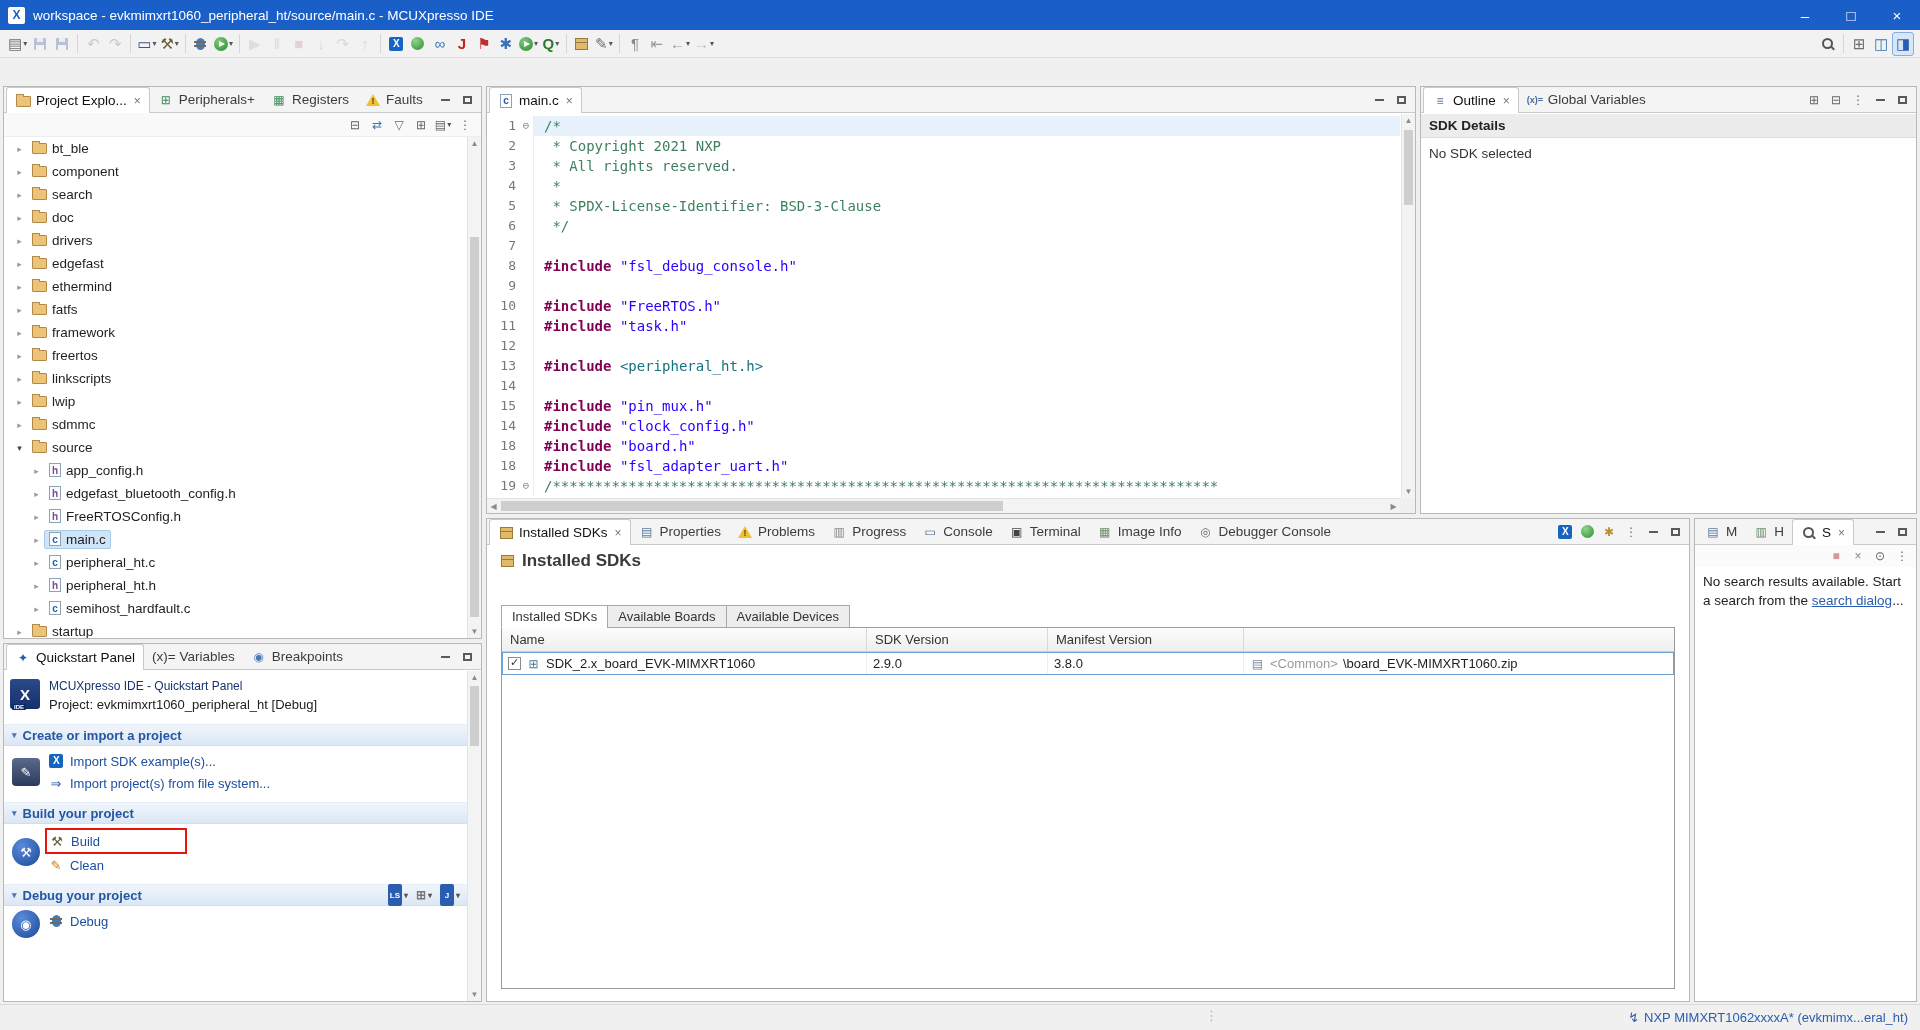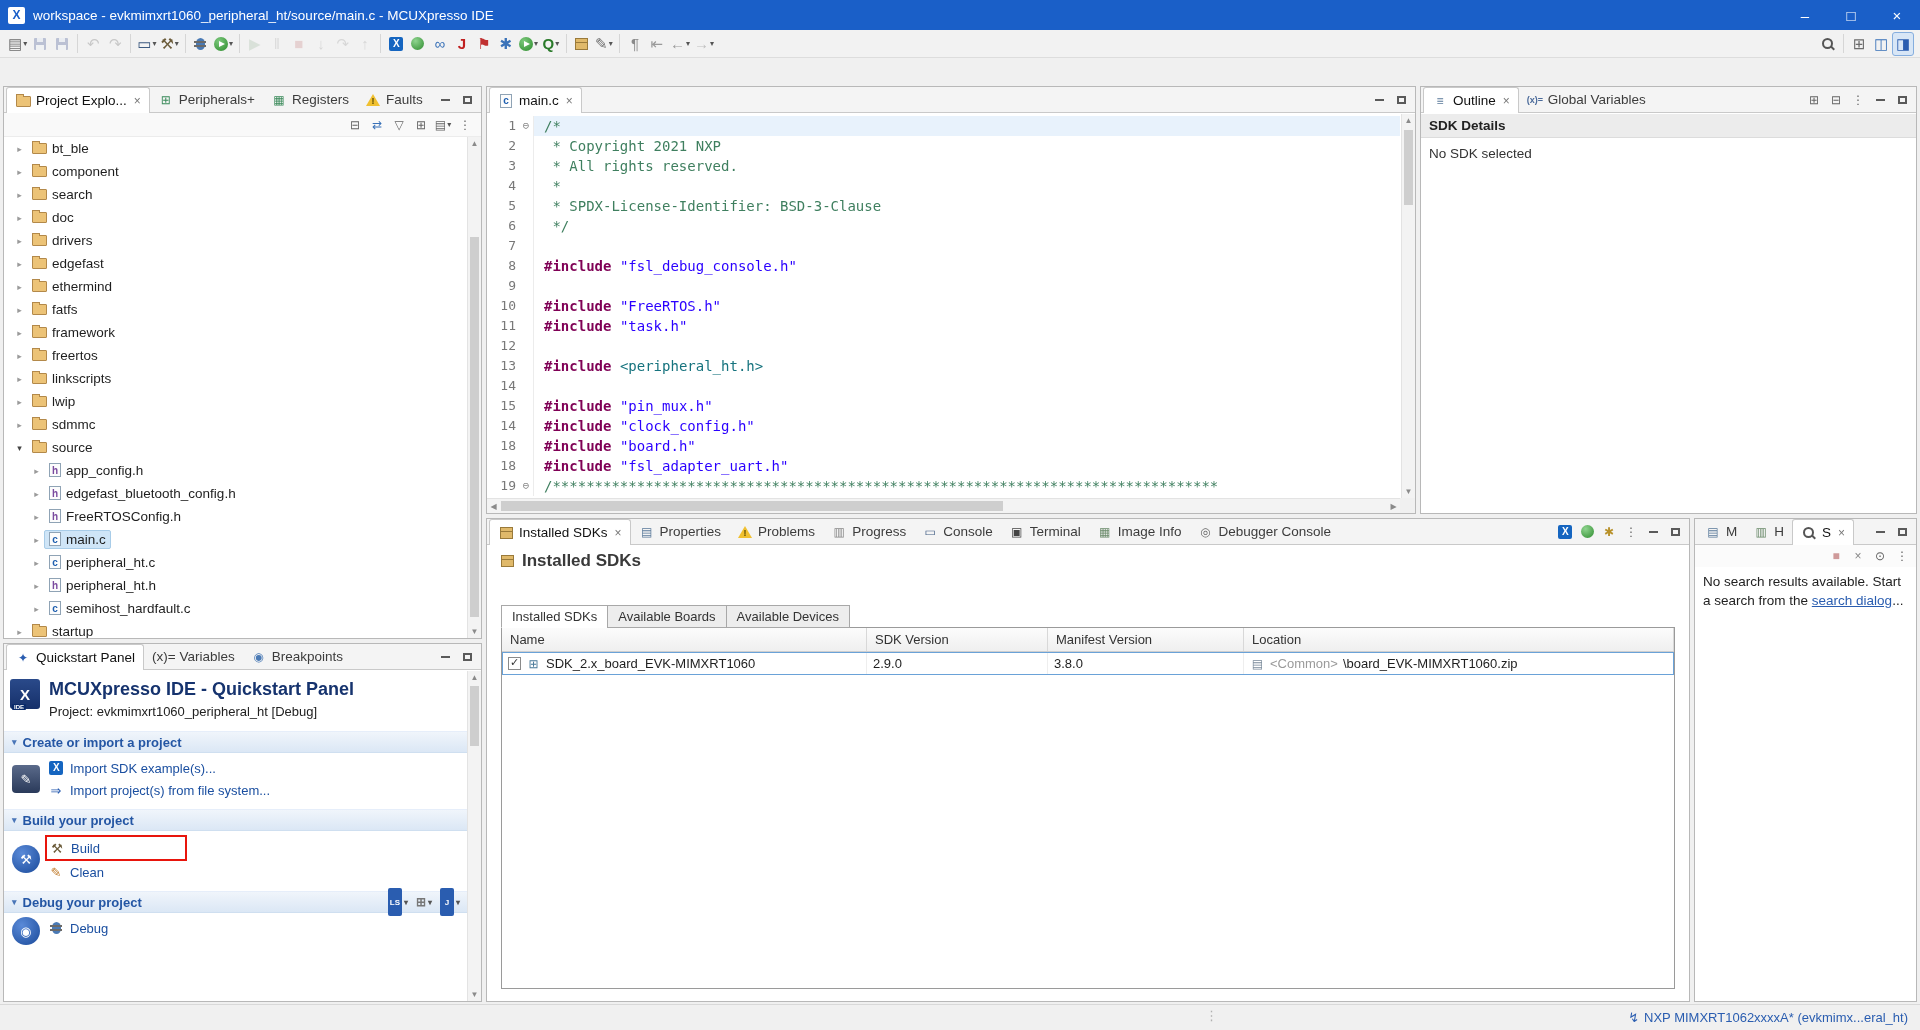--- a/index.html
+++ b/index.html
@@ -140,30 +140,30 @@
   .cellico .glyph{font-size:12px}
   .gray{color:#9a9a9a}
 
   
   .qs-body{position:absolute;top:27px;left:0;right:14px;bottom:0;overflow:hidden;background:#fff}
   .qs-header{display:flex;gap:9px;padding:8px 6px 6px 6px;align-items:flex-start}
   .qs-logo{width:30px;height:30px;border-radius:3px;background:linear-gradient(#2a4a8a,#16306a);position:relative;
            color:#fff;display:flex;align-items:center;justify-content:center;font:bold 15px "Liberation Sans",sans-serif;flex:none}
   .qs-logo::after{content:"IDE";position:absolute;bottom:-1px;left:2px;font:bold 6px "Liberation Sans",sans-serif;
                   background:#0a2a6a;padding:0 2px;border-radius:1px}
-  .qs-title{font-size:18px;font-weight:bold;color:var(--quickstart-title,#16336e)}
+  .qs-title{font-size:12px;font-weight:normal;color:var(--quickstart-title,#16336e)}
   .qs-sub{font-size:13px;margin-top:4px;color:#222}
   .qs-bar{height:22px;margin-top:6px;background:linear-gradient(var(--section-bar-from,#f0f5fb),var(--section-bar-to,#dbe7f5));
           border-top:1px solid #e6eefa;border-bottom:1px solid #cfdff0;display:flex;align-items:center;gap:6px;
           padding-left:8px;color:#2456a4;font-weight:bold;font-size:13px}
   .qs-bar .tri{font-size:9px;color:#4a76b8}
   .qs-hc{margin-left:auto;display:flex;align-items:center;gap:4px;padding-right:5px}
   .mini{display:inline-flex;align-items:center;gap:1px;padding:0 2px}
   .mini .glyph{font-size:12px}
-  .chip{background:#2a5db0;color:#fff;font:bold 8px "Liberation Sans",sans-serif;min-width:14px;height:28px;
+  .chip{background:#2a5db0;color:#fff;font:bold 8px "Liberation Sans",sans-serif;min-width:14px;height:22px;
         display:inline-flex;align-items:center;justify-content:center;border-radius:2px}
   .qs-rows{display:flex;padding:4px 0 2px 8px;gap:8px}
   .qs-big{width:28px;height:28px;display:flex;align-items:center;justify-content:center;color:#fff;font-size:13px;flex:none;align-self:center}
   .big-wizard{background:linear-gradient(#5a6a8a,#2a3a5a);border-radius:4px}
   .big-ball{background:radial-gradient(circle at 35% 30%,#5a8ad8,#1a4a9a);border-radius:50%}
   .qs-items{flex:1}
   .qs-item{display:flex;align-items:center;gap:6px;height:22px;color:var(--link-blue,#1b4fa0);font-size:13px}
   .qs-item.red-box{border:2px solid var(--red-annotation,#e8150c);width:142px;height:26px;padding-left:2px;margin-left:-3px}
   .qico{width:16px;height:16px;display:inline-flex;align-items:center;justify-content:center;flex:none}
   .qico .glyph{font-size:13px}
@@ -896,21 +896,20 @@
     <div class="subtabs" id="subtabs">
         <span class="subtab active">Installed SDKs</span>
         <span class="subtab">Available Boards</span>
         <span class="subtab">Available Devices</span>
       </div>
     <div class="sdk-table">
       <div class="thead" id="sdk-thead">
           <span class="th col0">Name</span>
           <span class="th col1">SDK Version</span>
           <span class="th col2">Manifest Version</span>
-          <span class="th col3">Location</span>
         </div>
       <div id="sdk-rows">
           <div class="sdkrow">
             <span class="td col0">
               <span class="shape sh-checkbox on"></span>
               <span class="cellico">
                 <span class="glyph" style="color: rgb(74, 122, 154);">⊞</span>
               </span>
               <span>SDK_2.x_board_EVK-MIMXRT1060</span>
             </span>

